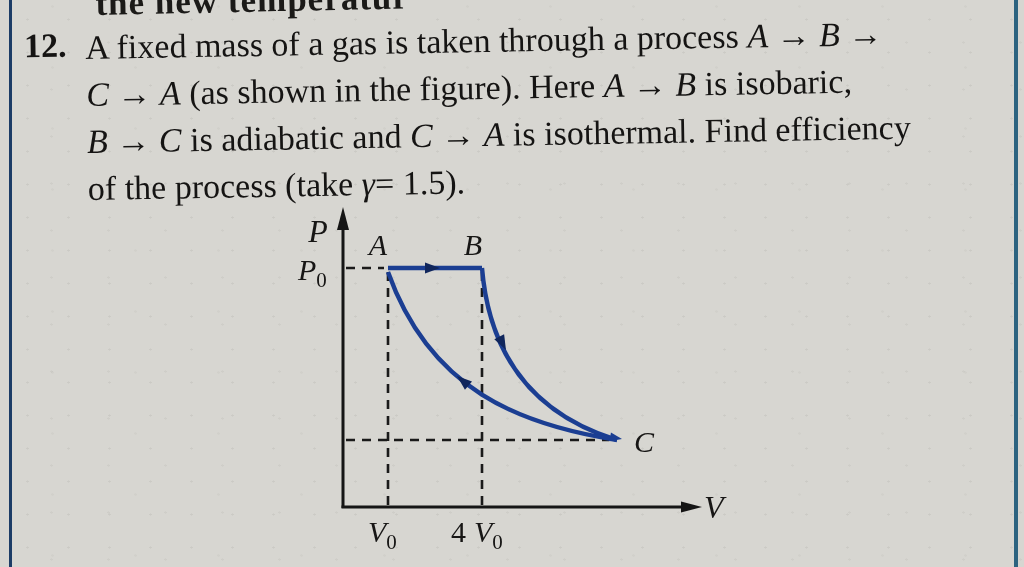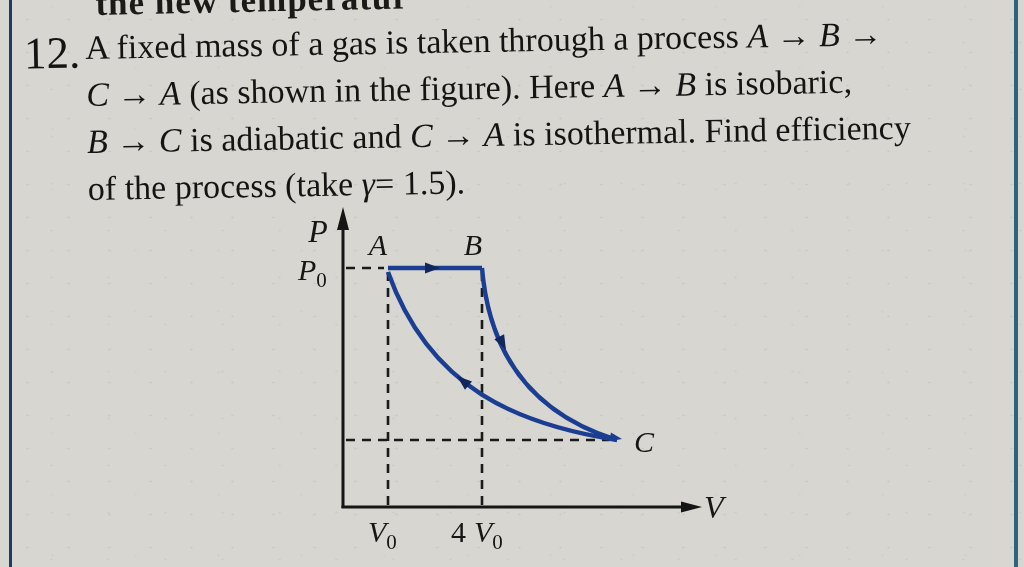--- a/index.html
+++ b/index.html
@@ -18,21 +18,21 @@
   .rule{position:absolute;top:0;bottom:0;}
   #left-rule{left:9px;width:3px;background:#1c3c66;}
   #right-rule{left:1014px;width:4px;background:#2c6380;}
   #clipped-top-line{
     position:absolute;left:95px;top:-16px;
     font-size:35px;font-weight:600;letter-spacing:1px;color:#1b1a18;
     transform:rotate(-1.2deg);transform-origin:left top;white-space:nowrap;
   }
   #question-number{
     position:absolute;left:24px;top:27px;
-    font-size:45px;font-weight:normal;transform:rotate(-1deg);
+    font-size:34px;font-weight:bold;transform:rotate(-1deg);
   }
   #question-block{
     position:absolute;left:85px;top:24px;width:935px;
     font-size:34px;line-height:47px;
     transform:rotate(-1deg);transform-origin:left top;
   }
   .q-line{white-space:nowrap;}
   .var{font-style:italic;}
   #pv-diagram{position:absolute;left:288px;top:198px;}
   svg text{fill:#171615;}

